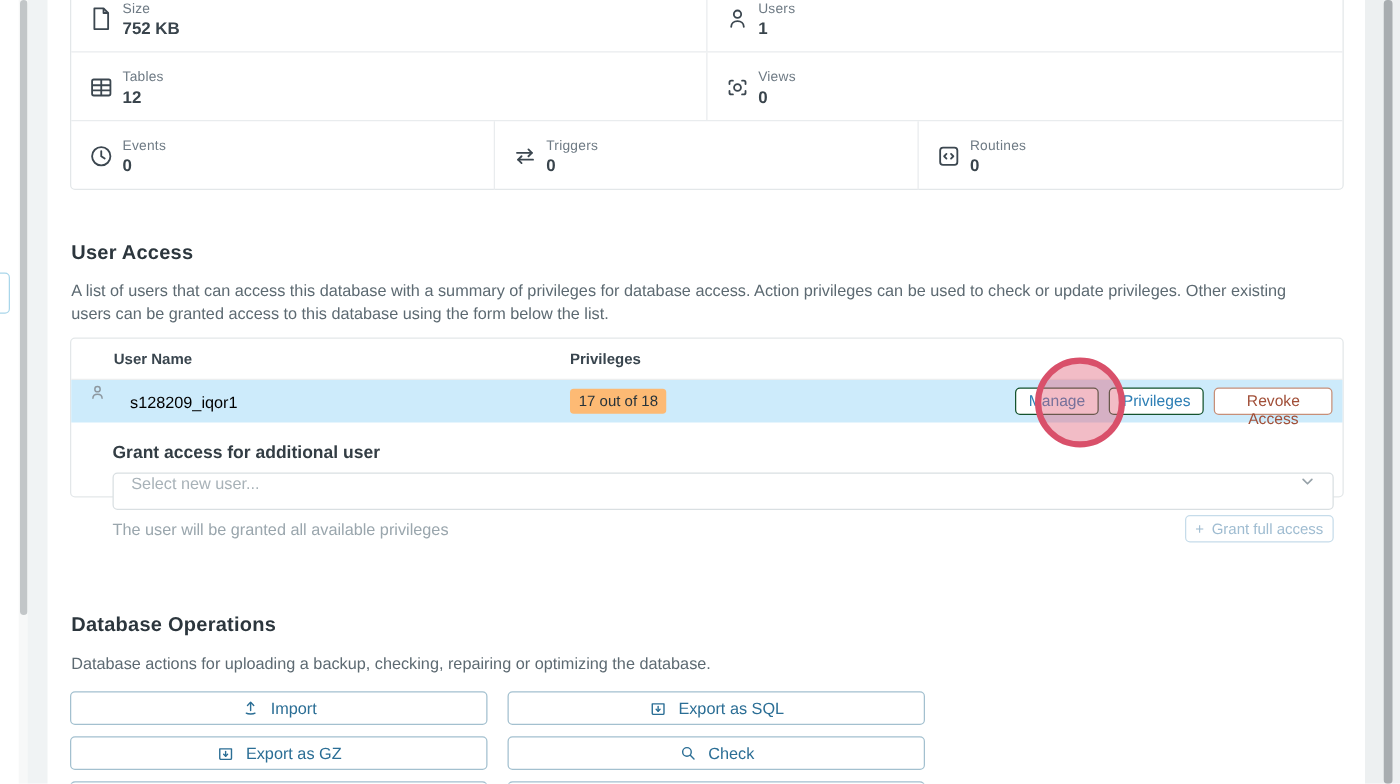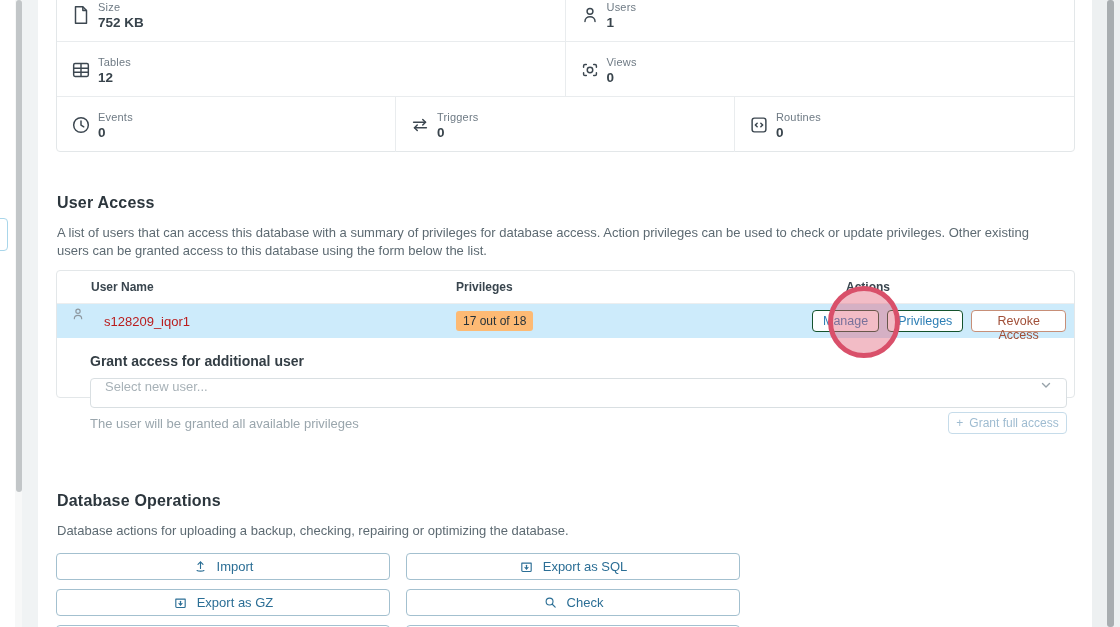--- a/index.html
+++ b/index.html
@@ -40,21 +40,21 @@
   
   .ua-card {
     position:absolute; left:56px; top:270px; width:1019px; height:128px;
     border:1px solid #e3e7e9; border-radius:4px; background:#fff;
   }
   .ua-header { display:flex; align-items:center; height:33px; border-bottom:1px solid #eceeef; font-size:12px; font-weight:700; color:#39454e; }
   .col-user { width:399px; padding-left:34px; }
   .col-priv { width:356px; }
   .col-actions { flex:1; padding-left:34px; }
   .ua-row { display:flex; align-items:center; height:34px; background:#cdebfb; }
-  .row-user { width:399px; padding-left:47px; position:relative; font-size:13px; color:#b91c1c; }
+  .row-user { width:399px; padding-left:47px; position:relative; font-size:13px; color:#000000; }
   .row-user .person-icon { position:absolute; left:13px; top:-8px; width:16px; height:16px; color:#8d98a0; }
   .row-priv { width:356px; }
   .priv-badge { display:inline-block; background:#fdba74; color:#27333a; font-size:12px; padding:3px 7px; border-radius:3px; }
   .row-actions { flex:1; display:flex; justify-content:flex-end; gap:8px; padding-right:8px; }
   .action-btn {
     background:#fff; border:1px solid #14532d; color:#2e7fb5;
     font-size:12.5px; font-family:inherit; border-radius:4px; padding:3px 10px; height:22px; line-height:14px; cursor:pointer;
   }
   .action-btn.danger { border-color:#c78f78; color:#a14f38; }
 
@@ -184,21 +184,20 @@
   </div>
 </div>
 
 <h2 class="section-title" style="top:194px;">User Access</h2>
 <p class="section-desc" style="top:224px;">A list of users that can access this database with a summary of privileges for database access. Action privileges can be used to check or update privileges. Other existing users can be granted access to this database using the form below the list.</p>
 
 <div class="ua-card">
   <div class="ua-header">
     <div class="col-user">User Name</div>
     <div class="col-priv">Privileges</div>
-    <div class="col-actions">Actions</div>
   </div>
   <div class="ua-row">
     <div class="row-user">
       <span class="person-icon">
         <svg viewBox="0 0 24 24" fill="none" stroke="currentColor" stroke-width="1.8" stroke-linecap="round">
             <circle cx="12" cy="8" r="3.2"></circle>
             <path d="M6.5 19c0-3 2.4-5 5.5-5s5.5 2 5.5 5"></path>
           </svg>
       </span>
       <span>s128209_iqor1</span>

